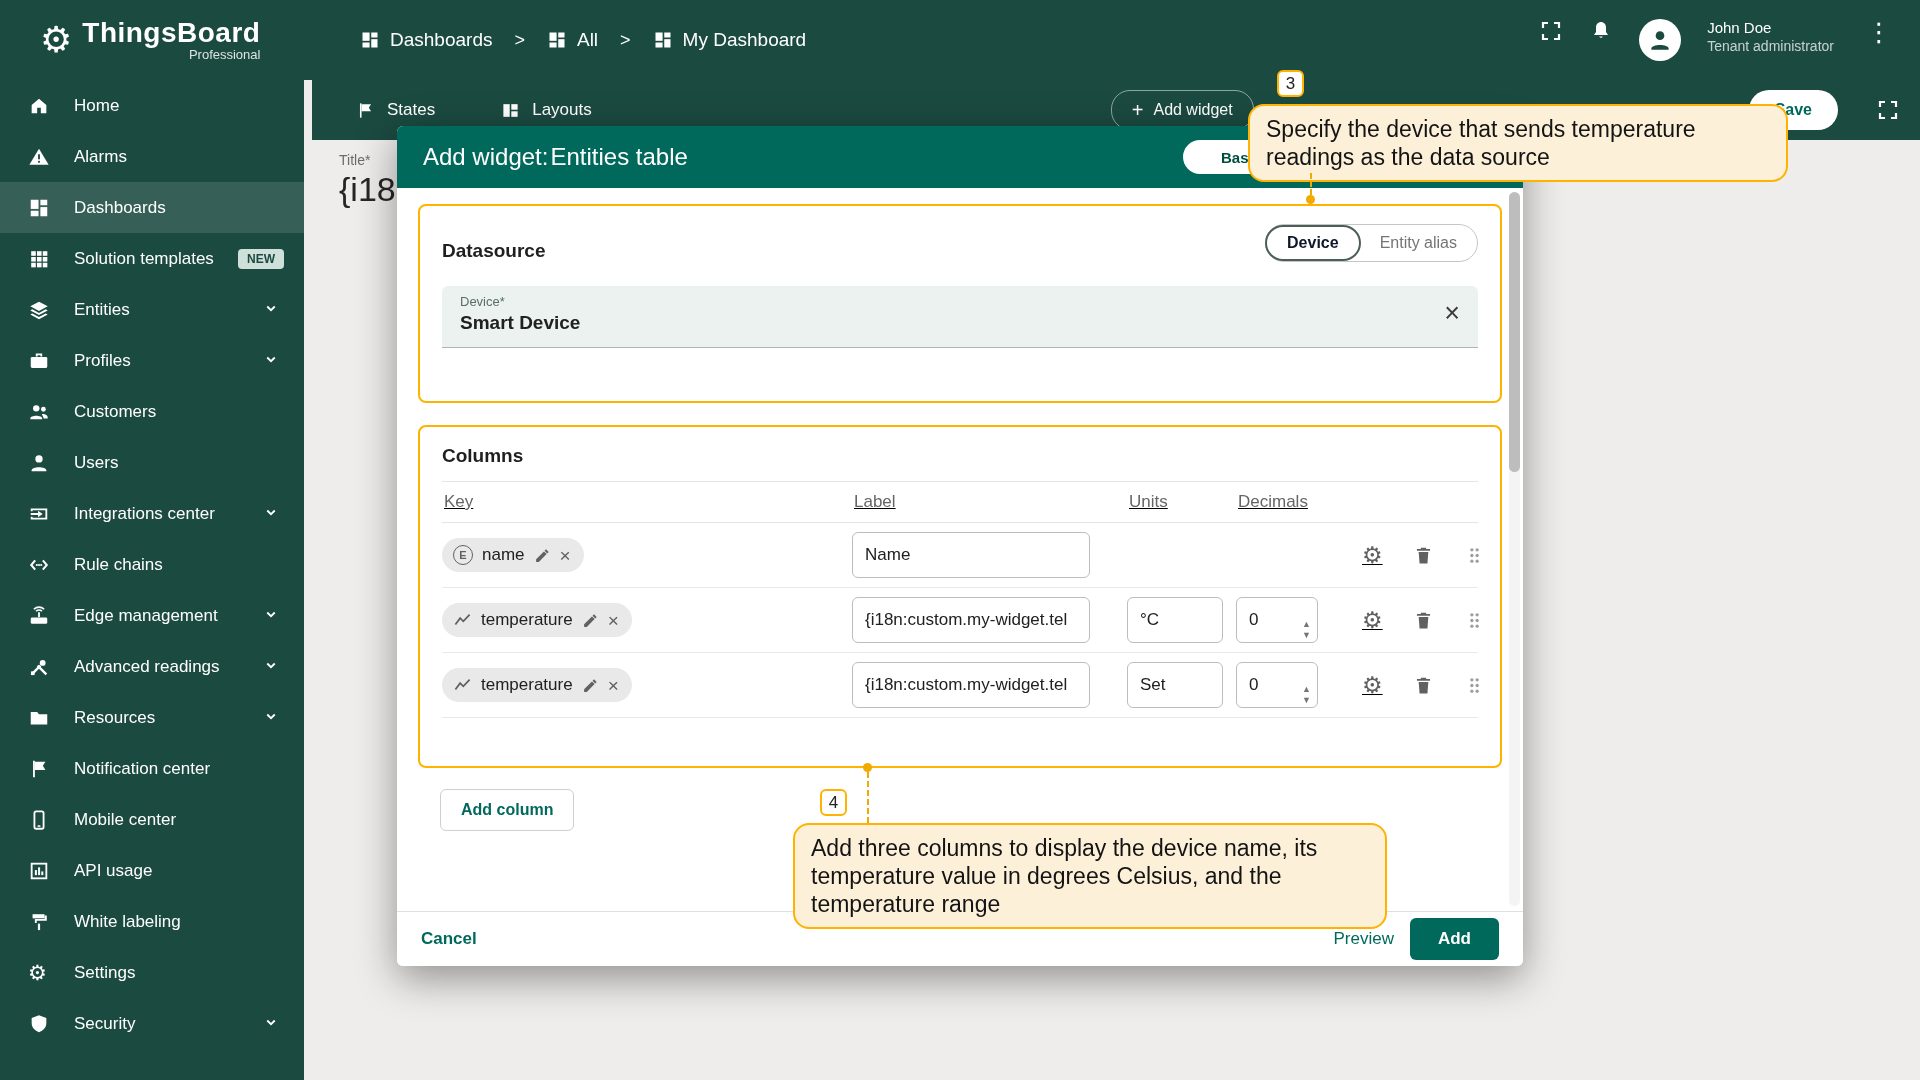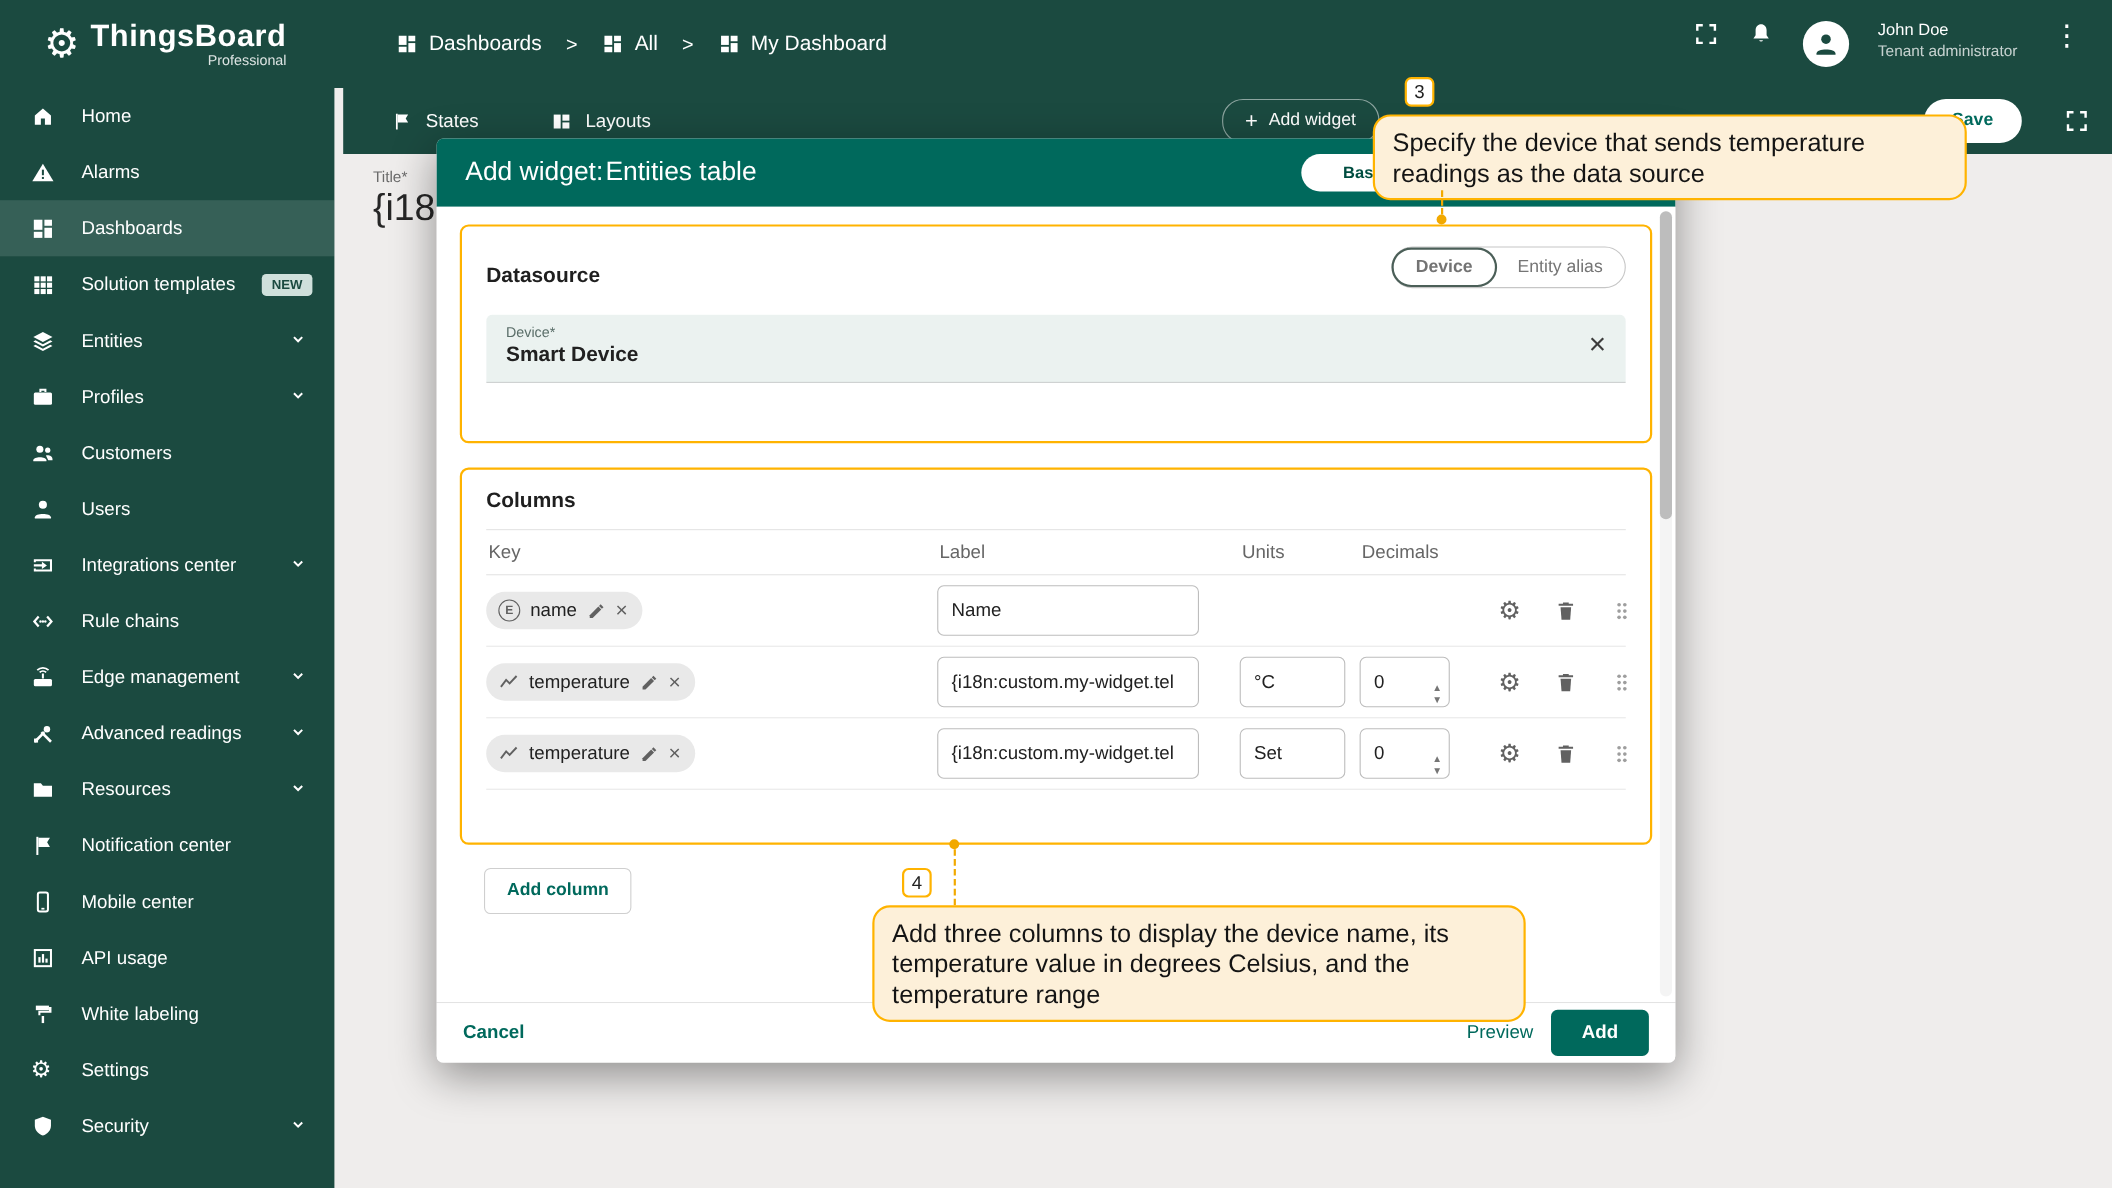--- a/index.html
+++ b/index.html
@@ -58,28 +58,28 @@
   .basic-pill { position:absolute; left:786px; top:14px; height:34px; width:116px; background:#fff; border:none; border-radius:17px; color:#004d40; font-size:15px; font-weight:700; cursor:pointer; }
   .modal-body { position:absolute; top:62px; left:0; right:0; bottom:55px; background:#fff; overflow:hidden; }
 
   .hl-card { border:2px solid #ffb300; border-radius:8px; margin:16px 21px 0; padding:18px 22px; }
   .card-head-row { display:flex; align-items:flex-end; justify-content:space-between; }
   .card-heading { font-size:19px; font-weight:600; color:#1f1f1f; }
 
   .ds-card { height:199px; }
   .ds-toggle { display:flex; align-items:center; border:1px solid #c6c6c6; border-radius:19px; height:38px; }
   .ds-seg { padding:0 20px; font-size:16px; color:#757575; height:100%; display:flex; align-items:center; cursor:pointer; }
-  .ds-seg.selected { border:2px solid #4b5f58; border-radius:19px; margin:-1px; background:#fff; color:#737373; font-weight:600; }
+  .ds-seg.selected { border:2px solid #4b5f58; border-radius:19px; margin:-1px; background:#fff; color:#0f172a; font-weight:600; }
   .device-field { margin-top:24px; height:62px; background:#ebf2f0; border-radius:6px 6px 0 0; border-bottom:1px solid rgba(0,0,0,.25); padding:8px 18px; position:relative; }
   .field-label { font-size:13px; color:#5a6e69; }
   .field-value { font-size:19px; color:#212121; margin-top:3px;font-weight:bold; }
   .field-clear { position:absolute; right:18px; top:14px; font-size:27px; color:#3c3c3c; background:none; border:none; cursor:pointer; line-height:1; }
 
   .cols-card { height:343px; margin-top:22px; }
-  .cols-table { margin-top:14px; }
+  .cols-table { margin-top:14px;text-decoration:underline; }
   .col-grid { display:grid; grid-template-columns:410px 275px 109px 126px 1fr; align-items:center; }
   .col-head { height:42px; border-top:1px solid #e4e4e4; border-bottom:1px solid #e4e4e4; color:#666; font-size:17px; }
   .col-head > div { padding-left:2px; }
   .col-row { height:65px; border-bottom:1px solid #e9e9e9; }
   .chip { display:inline-flex; align-items:center; gap:9px; background:#e9e9e9; border-radius:19px; padding:7px 13px 7px 11px; font-size:17px; color:#212121; cursor:pointer; }
   .chip .mini { color:#616161; }
   .ef-circle { width:20px; height:20px; border:1.6px solid #616161; border-radius:50%; font-size:11px; font-weight:700; color:#616161; display:flex; align-items:center; justify-content:center; }
   .chip-x { font-size:19px; color:#616161; line-height:1; cursor:pointer; }
   .txt-input { border:1px solid #bdbdbd; border-radius:6px; height:46px; padding:0 12px; font-size:17px; color:#212121; background:#fff; font-family:inherit; }
   .label-input { width:238px; }

